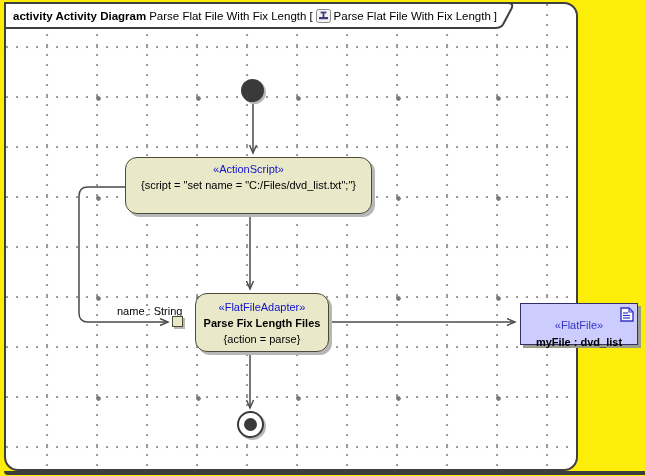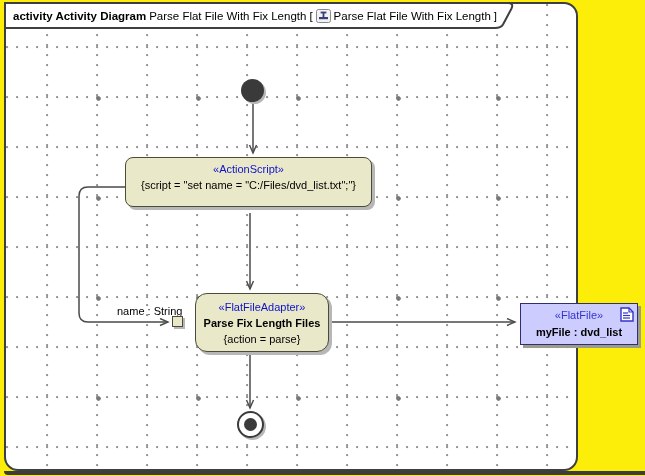--- a/index.html
+++ b/index.html
@@ -49,36 +49,36 @@
     background:#E9E9CA;
     border:1.5px solid #4B4B39;
     border-radius:12px;
     box-shadow:3px 3px 0 #B7B7B7;
     text-align:center;
     font-size:11px;
     line-height:16px;
     padding-top:3px;
     white-space:nowrap;
   }
-  .node-set-file { left:125px; top:157px; width:247px; height:50px;border-radius:8px; }
+  .node-set-file { left:125px; top:157px; width:247px; height:57px; }
   .node-parse    { left:183px; top:293px; width:134px; height:59px; padding-top:5px;margin-left:12px; }
   .stereotype { color:#1010CC; }
   .node-name  { font-weight:bold; }
 
   .pin {
     position:absolute; left:172px; top:316px; width:11px; height:11px;
     background:#E9E9CA; border:1.5px solid #4B4B39;
     box-shadow:2px 2px 0 #B7B7B7;
   }
 
   .object-node {
     position:absolute; left:520px; top:303px; width:118px; height:42px;
     background:#CCCCFF; border:1.5px solid #30306E;
     box-shadow:3px 3px 0 #9C9C8A;
-    text-align:center; font-size:11px; line-height:17px; padding-top:3px;
+    text-align:center; font-size:11px; line-height:17px; padding-top:13px;
     white-space:nowrap;
   }
   .object-node .stereotype { color:#3333CC; }
   .doc-icon { position:absolute; right:3px; top:3px; width:14px; height:15px; }
 
   .initial-node {
     position:absolute; left:241px; top:79px; width:23px; height:23px;
     background:#3A3A3A; border-radius:50%;
     box-shadow:2px 2px 0 #B7B7B7;
   }

